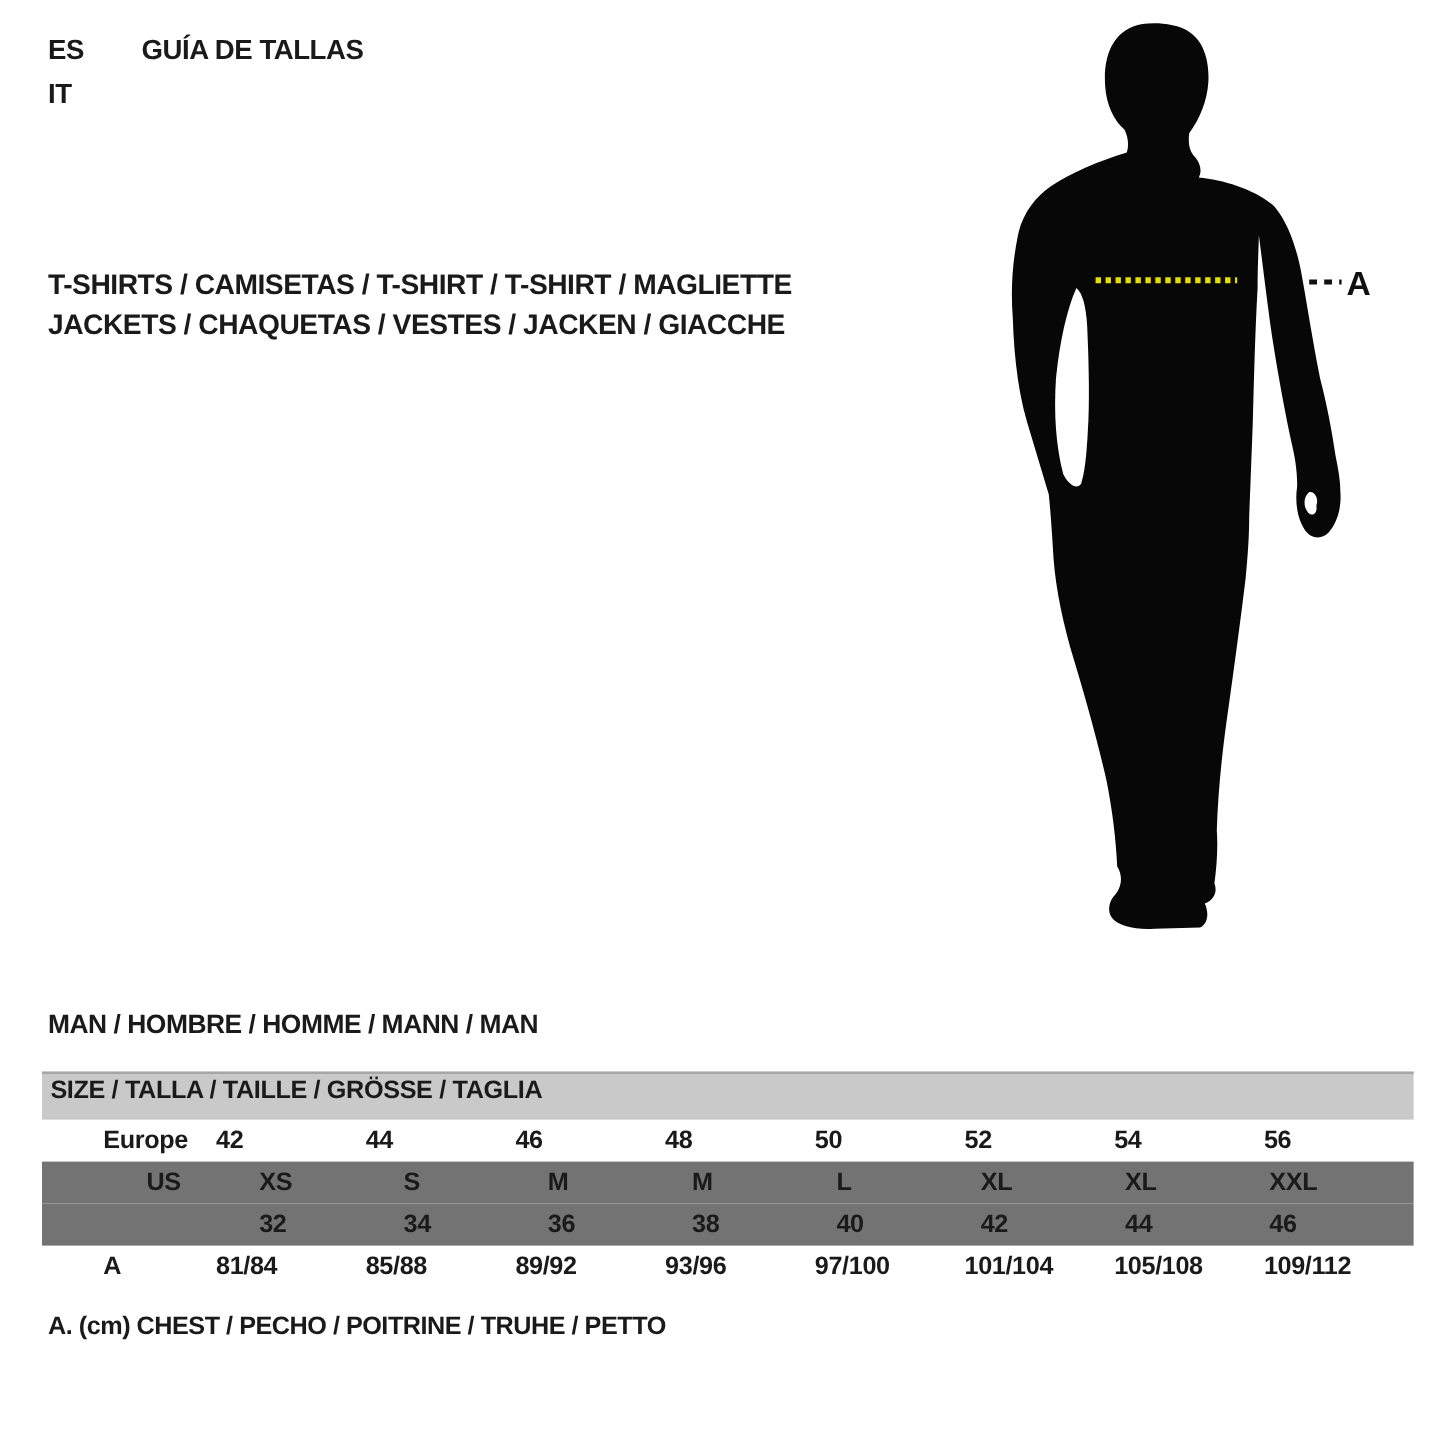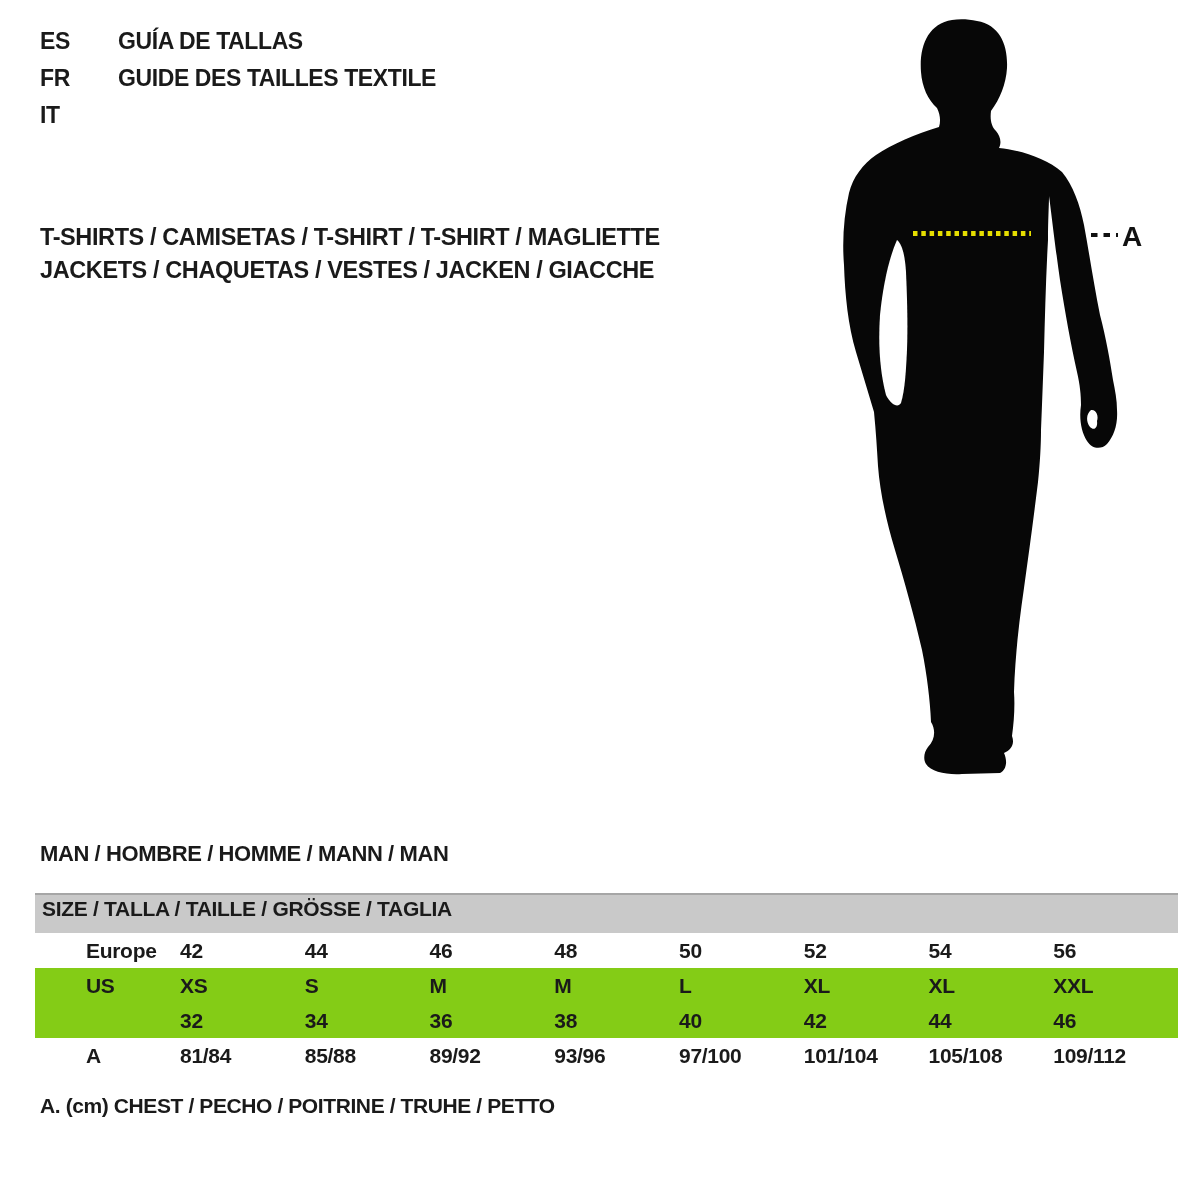--- a/index.html
+++ b/index.html
@@ -18,40 +18,36 @@
   
   .figure-svg { position:absolute; left:820px; top:0; width:380px; height:800px; }
 
   
   .man-heading { position:absolute; left:40px; top:841px; font-weight:700; font-size:22px; letter-spacing:-0.4px; }
 
   
   .size-table { position:absolute; left:35px; top:893px; width:1143px; font-weight:700; font-size:21px; letter-spacing:-0.3px; }
   .thead { height:40px; line-height:27px; background:#c9c9c9; border-top:2px solid #a6a6a6; padding-left:7px; }
   .trow { display:grid; grid-template-columns:145px repeat(8,1fr); height:35px; align-items:center; }
-  .trow.shaded { background:#84cc16; }
+  .trow.shaded { background:#737373;padding-left:36px; }
   .row-label { padding-left:7px; text-align:left;margin-left:44px; }
   .cell { text-align:left; }
 
   
   .footnote { position:absolute; left:40px; top:1094px; font-weight:700; font-size:21px; letter-spacing:-0.4px; }
 </style>
 </head>
 <body>
 
 <div class="canvas">
 
   <div class="lang-block">
     <div class="lang-row">
       <span class="lang-code">ES</span>
       <span class="lang-label">GUÍA DE TALLAS</span>
-    </div>
-    <div class="lang-row">
-      <span class="lang-code">FR</span>
-      <span class="lang-label">GUIDE DES TAILLES TEXTILE</span>
     </div>
     <div class="lang-row">
       <span class="lang-code">IT</span>
     </div>
   </div>
 
   <div class="categories">
     <div>T-SHIRTS / CAMISETAS / T-SHIRT / T-SHIRT / MAGLIETTE</div>
     <div>JACKETS / CHAQUETAS / VESTES / JACKEN / GIACCHE</div>
   </div>

